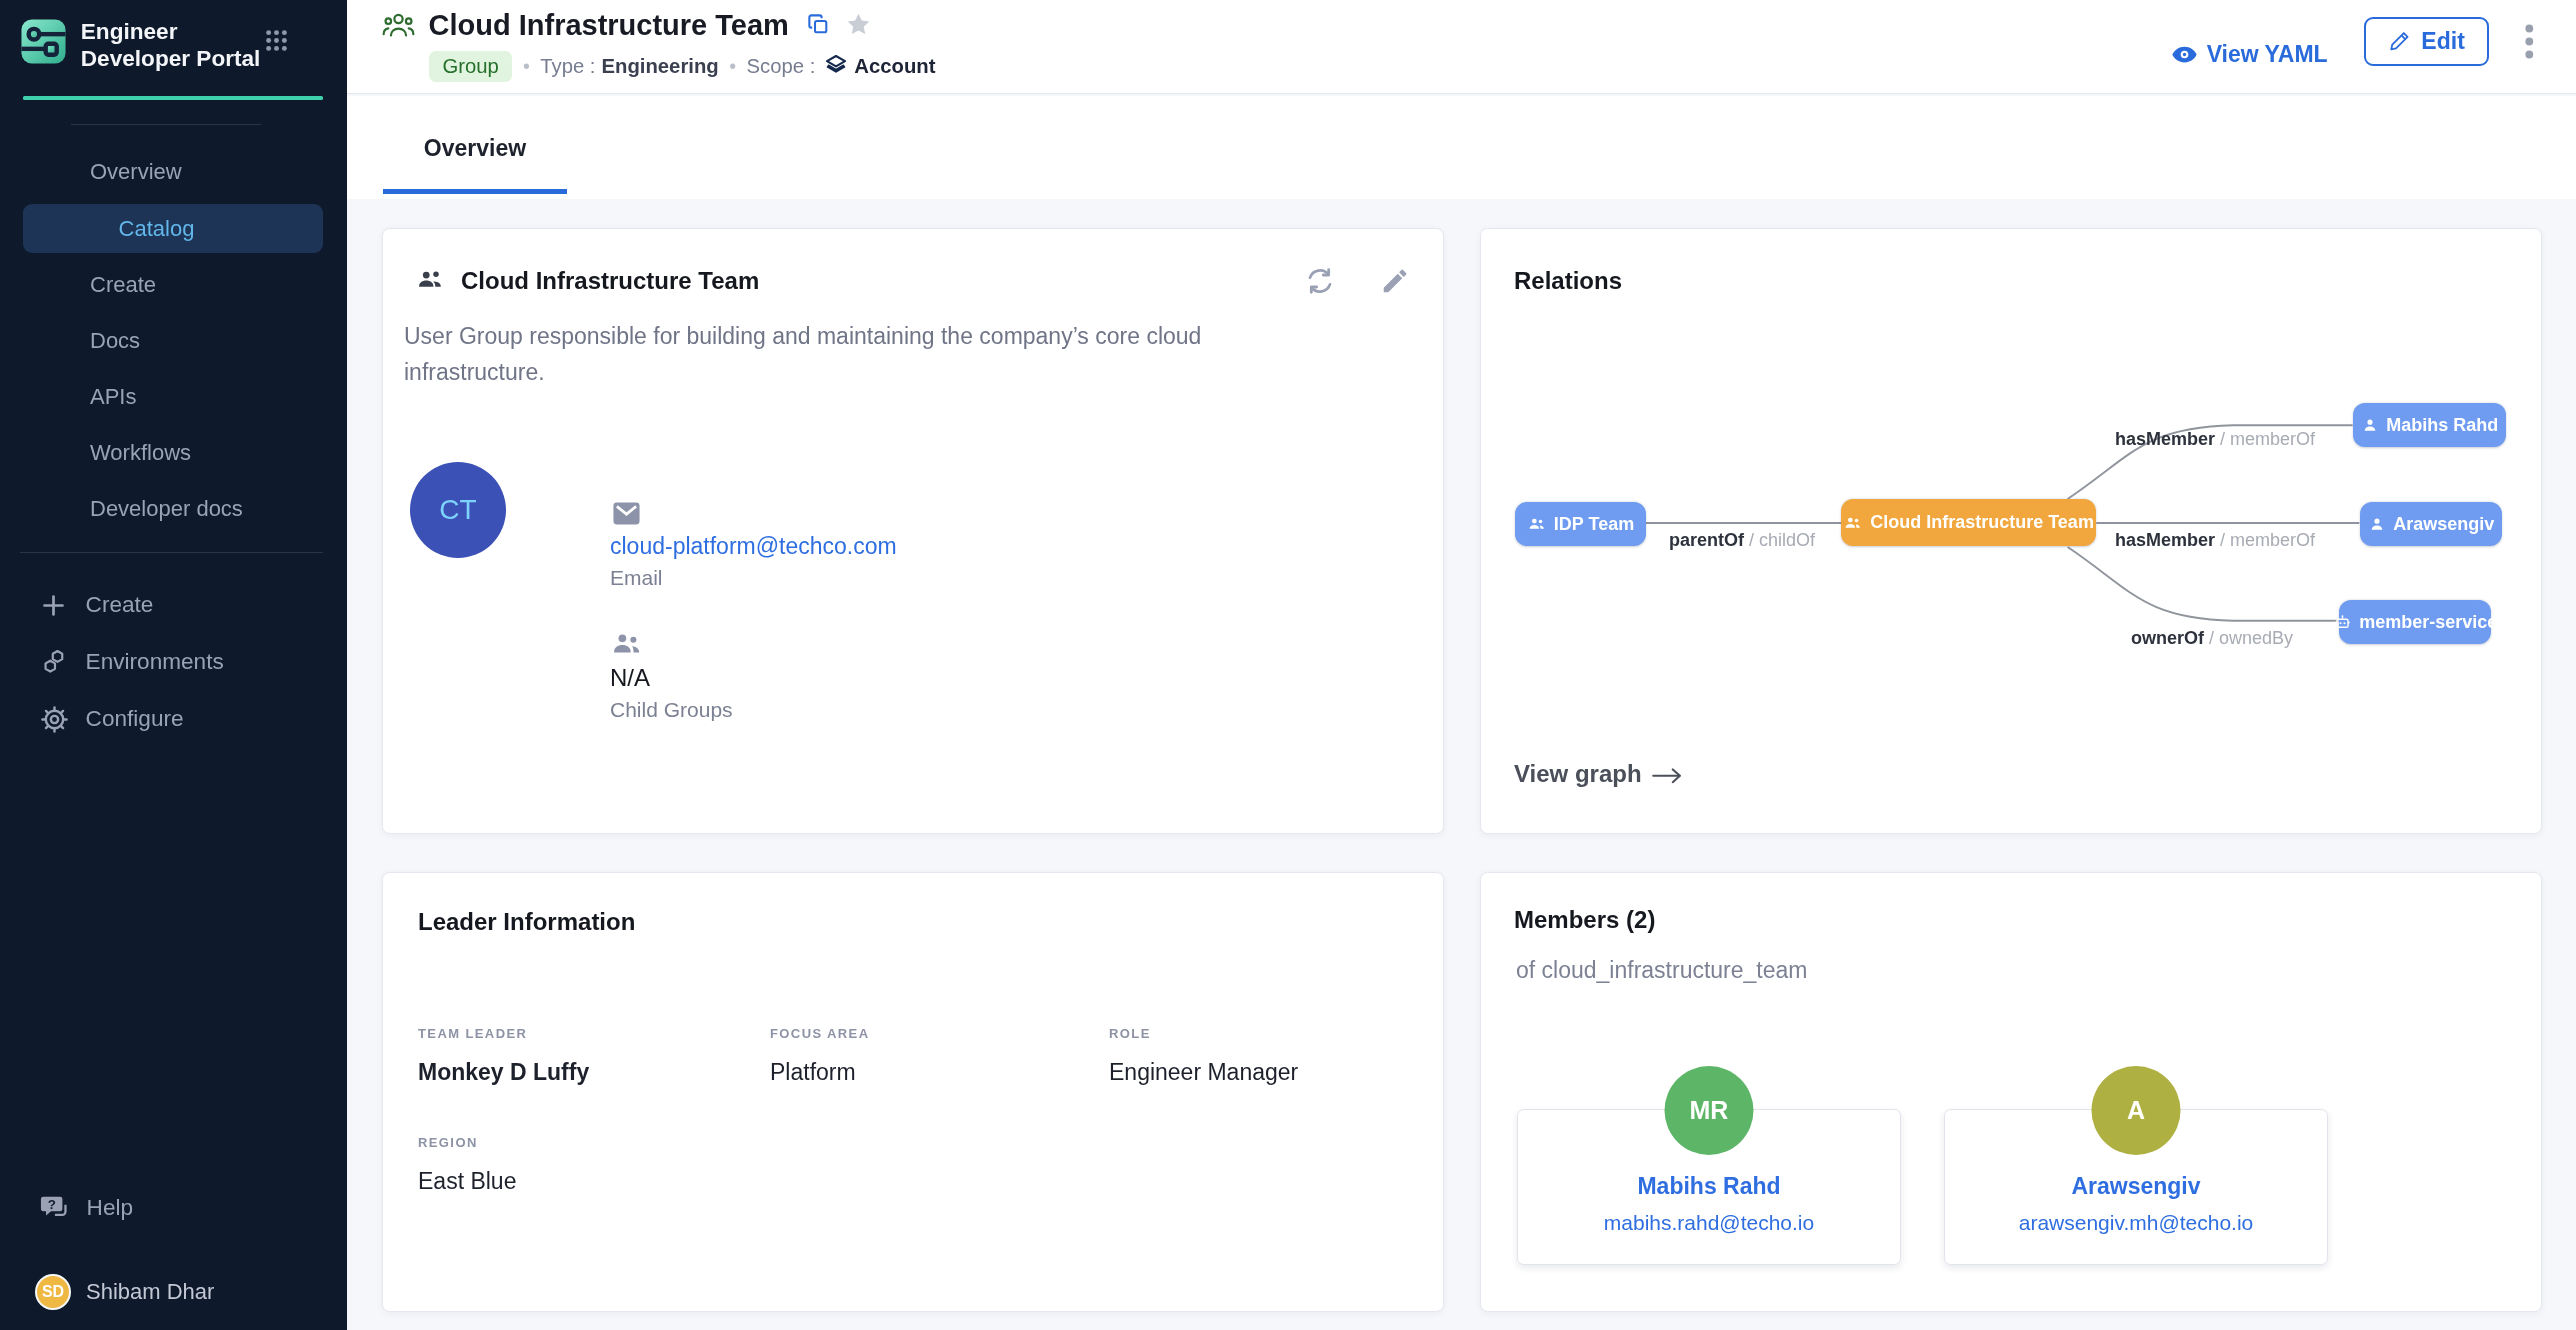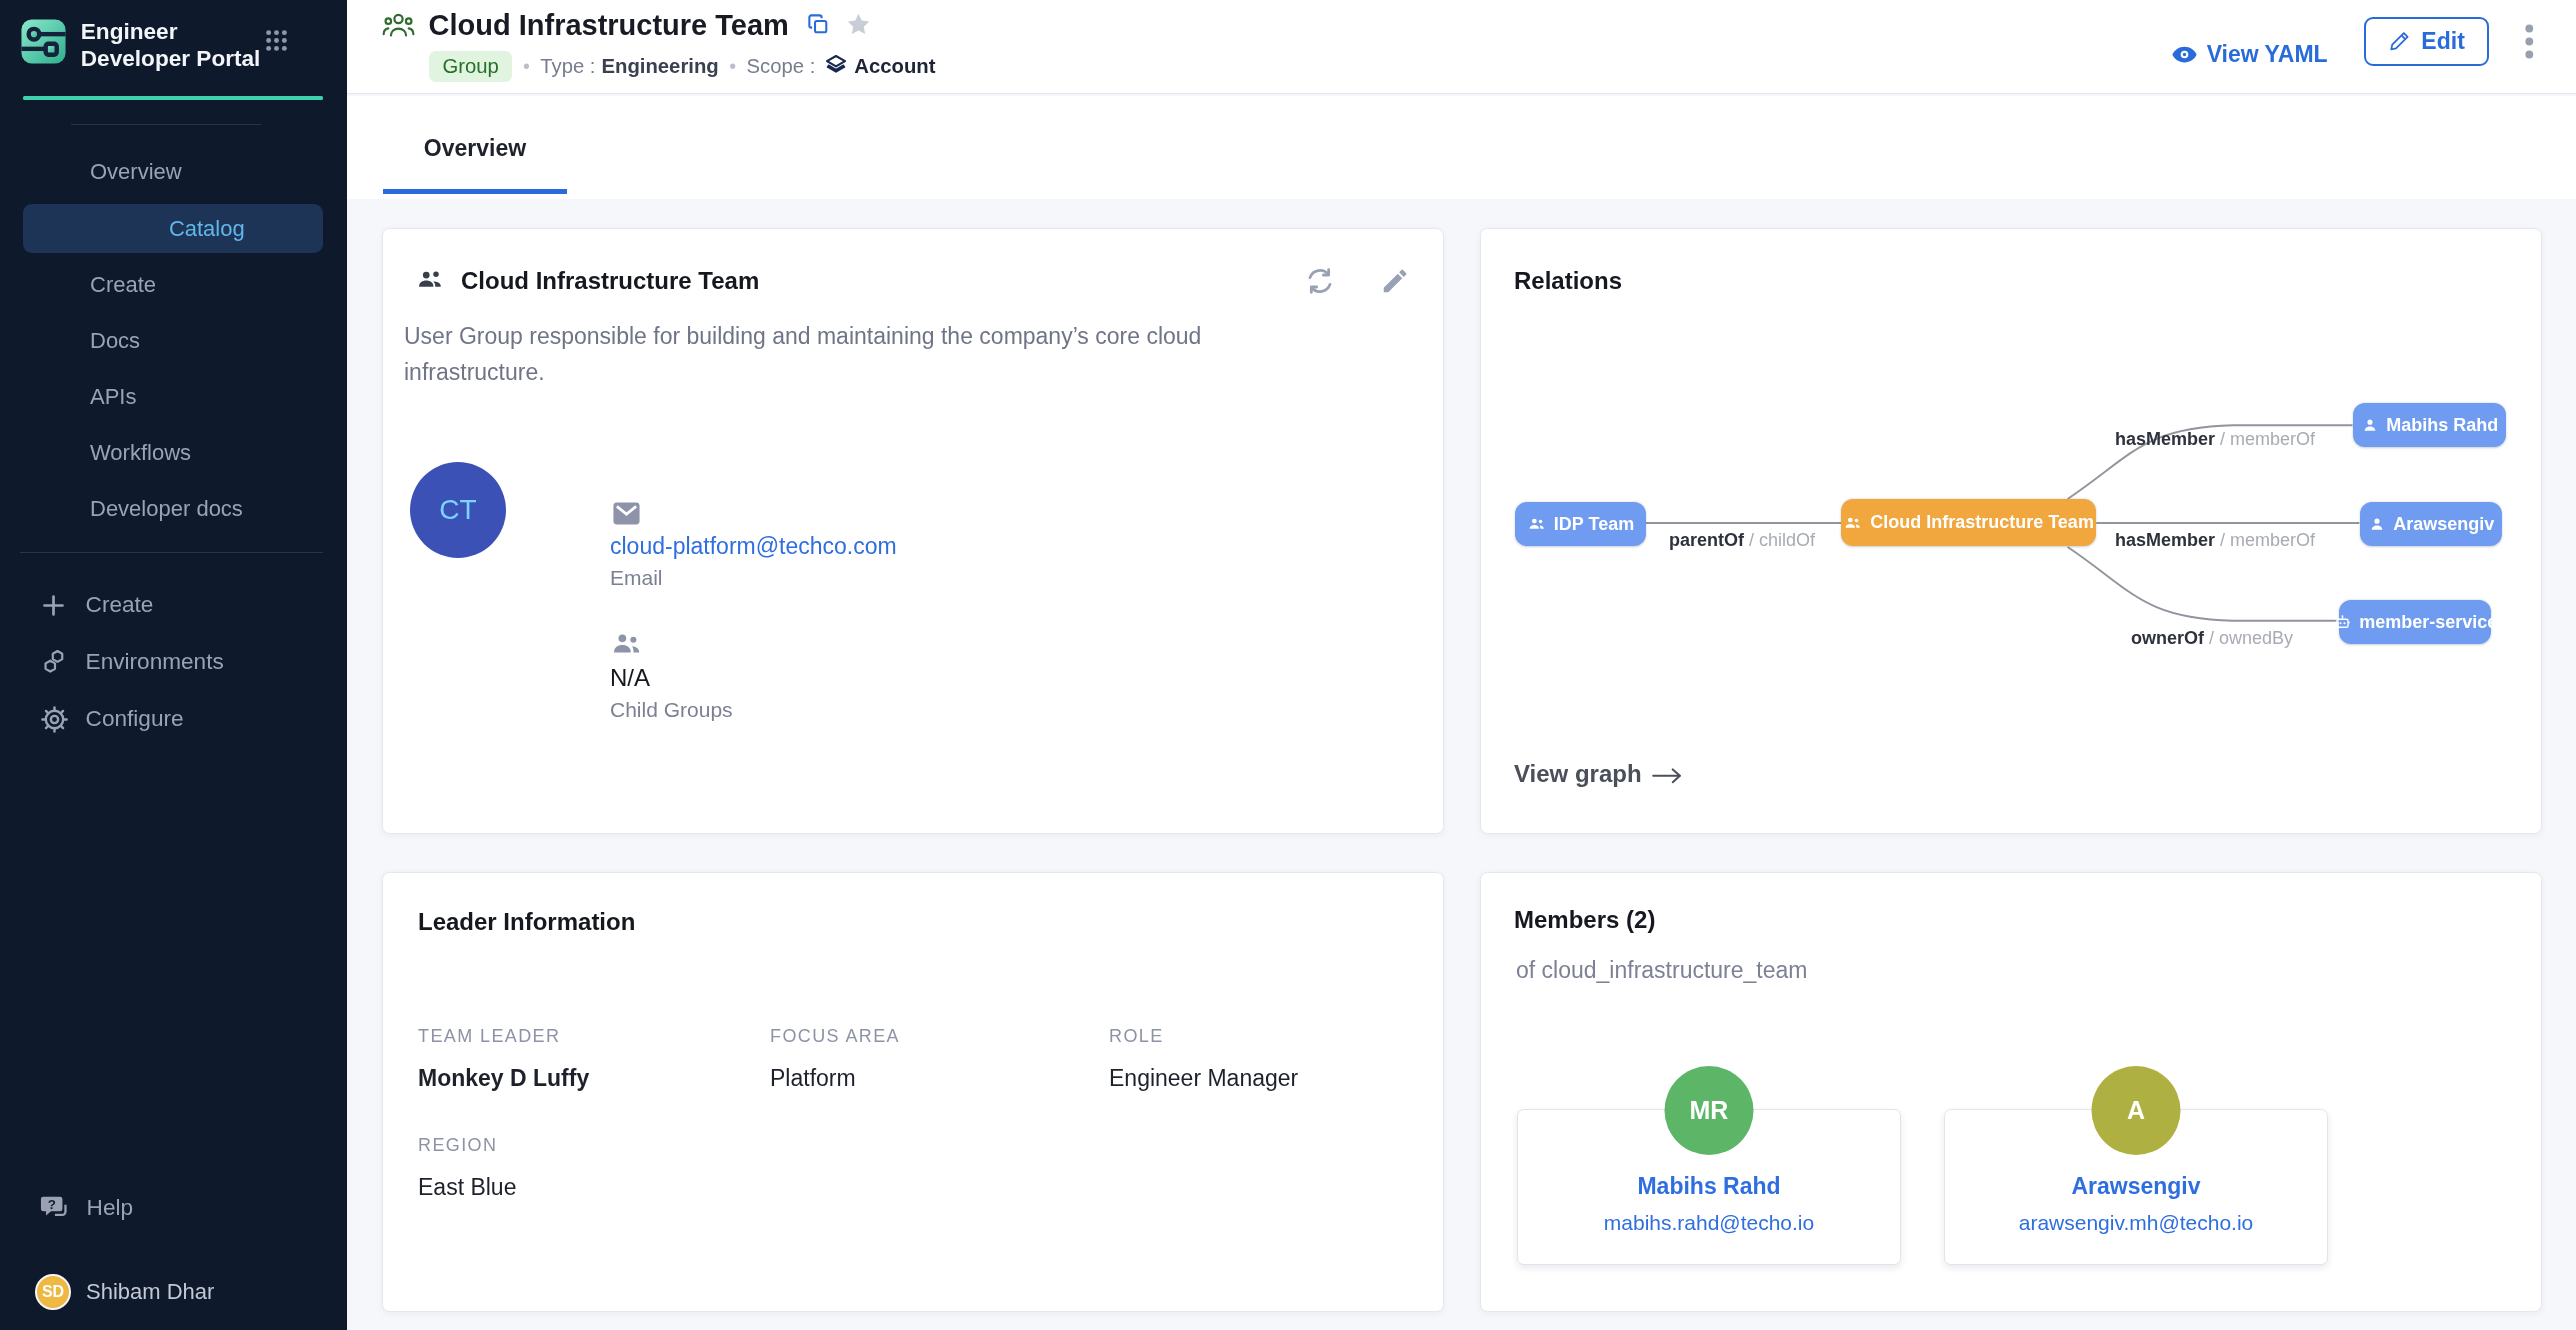--- a/index.html
+++ b/index.html
@@ -9,21 +9,21 @@
   
   .sidebar { position:absolute; left:0; top:0; width:347px; height:1330px; background:#0e1a2c; display:flex; flex-direction:column; }
   .brand { display:flex; align-items:flex-start; padding:18px 18px 13.5px 20.3px; }
   .brand-logo { width:47px; height:47px; flex:0 0 47px; }
   .brand-title { color:#f3f5f8; font-size:22.6px; font-weight:700; line-height:27px; margin-left:13.5px; width:182px; }
   .grid-icon { margin-top:9px; }
   .brand-underline { height:3.8px; background:#3fd0ad; margin:10.5px 24px 0 22.6px; border-radius:1.5px; }
   .nav-divider-top { border-top:1.5px solid #283449; margin:24px 86px 0 71px; }
   .nav { margin-top:19.6px; }
   .nav-item { height:56px; line-height:56px; padding-left:90px; font-size:22px; color:#9aa3b6; cursor:pointer; white-space:nowrap; }
-  .nav-item.active { height:49px; line-height:49px; margin:3.8px 24px 3.8px 22.6px; padding-left:68px; background:#1d3456; border-radius:9px; color:#62b6ea;text-align:center; }
+  .nav-item.active { height:49px; line-height:49px; margin:3.8px 24px 3.8px 22.6px; padding-left:96px; background:#1d3456; border-radius:9px; color:#62b6ea; }
   .nav-divider-bottom { border-top:1.5px solid #283449; margin:15px 24px 0 19.6px; }
   .subnav { margin-top:24px; }
   .subnav-item { height:57px; display:flex; align-items:center; padding-left:40px; color:#9aa3b6; font-size:22.6px; cursor:pointer; }
   .subnav-item .icn { width:29px; height:29px; margin-right:16.6px; color:#9aa3b6; display:flex; align-items:center; }
   .side-spacer { flex:1; }
   .help-row { height:57px; display:flex; align-items:center; padding-left:38px; color:#9aa3b6; font-size:22.6px; cursor:pointer; }
   .help-row .icn { width:32px; height:32px; margin-right:16.6px; }
   .user-row { height:57px; display:flex; align-items:center; padding-left:35px; margin:27px 0 9.8px 0; cursor:pointer; }
   .sd-avatar { width:36px; height:36px; border-radius:50%; background:#eeb843; border:2.3px solid #f6f7f9; color:#fff; font-size:16px; font-weight:700; display:flex; align-items:center; justify-content:center; }
   .user-name { color:#c3c8d4; font-size:22px; margin-left:15px; }
@@ -84,21 +84,21 @@
   .edge-label { position:absolute; transform:translateX(-50%); white-space:nowrap; font-size:18px; }
   .edge-a { color:#2d323c; font-weight:700; }
   .edge-sep { color:#a7abb3; font-weight:400; }
   .edge-b { color:#a7abb3; font-weight:400; }
   .view-graph { position:absolute; left:33px; top:531px; display:flex; align-items:center; font-size:24px; font-weight:700; color:#4a4f5a; cursor:pointer; }
   .view-graph .icn { margin-left:9px; display:flex; margin-top:3px; }
 
   
   .leader-grid { position:absolute; left:35px; top:153px; display:grid; grid-template-columns:352px 339px auto; }
   .leader-grid-2 { position:absolute; left:35px; top:262px; }
-  .fld-label { font-size:18px; letter-spacing:1.4px; color:#8d93a5; font-weight:400; }
+  .fld-label { font-size:13px; letter-spacing:1.4px; color:#8d93a5; font-weight:700; }
   .fld-value { font-size:23px; color:#1d212b; margin-top:18px; }
   .fld-value.bold { font-weight:700; }
 
   
   .mem-title { position:absolute; left:33px; top:33px; }
   .mem-sub { position:absolute; left:35px; top:84px; font-size:23px; color:#7c8194; }
   .member-tile { position:absolute; top:236px; width:384px; height:156px; background:#fff; border:0.8px solid #e1e4ea; border-radius:6.8px; box-shadow:0 3px 7.5px rgba(25,39,73,.10); text-align:center; }
   .member-tile.t1 { left:36px; }
   .member-tile.t2 { left:463px; }
   .mem-avatar { position:absolute; left:50%; top:-44px; transform:translateX(-50%); width:89px; height:89px; border-radius:50%; color:#fff; font-size:25px; font-weight:600; display:flex; align-items:center; justify-content:center; }

